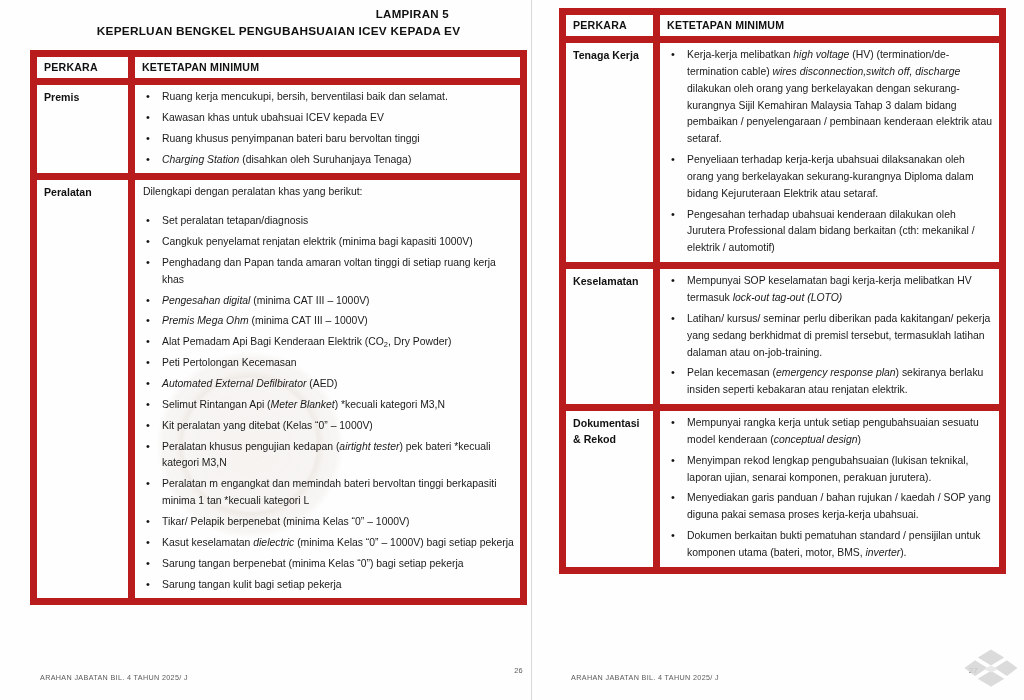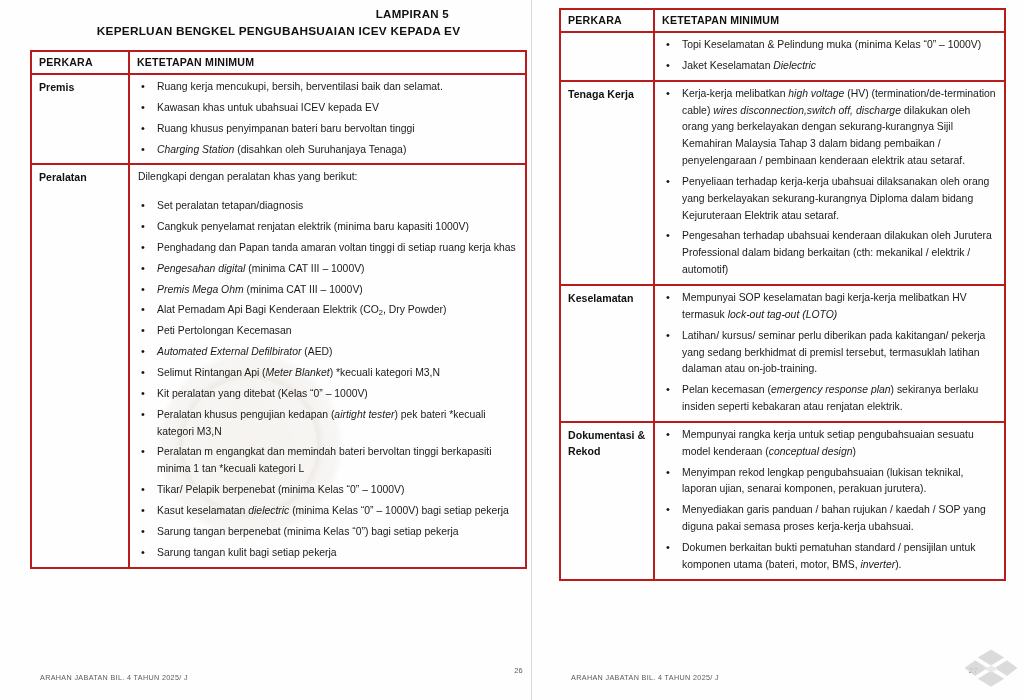--- a/index.html
+++ b/index.html
@@ -82,21 +82,21 @@
 
   table.req {
     position: relative;
     z-index: 2;
     border-collapse: collapse;
     width: 100%;
     table-layout: fixed;
     background: transparent;
   }
   table.req td, table.req th {
-    border: 2px solid #b91c1c;
+    border: 7px solid #b91c1c;
     vertical-align: top;
     padding: 4px 6px 5px 7px;
     background: transparent;
   }
   .col-perkara { width: 98px; }
   .page-right .col-perkara { width: 94px; }
 
   th.hdr {
     font-size: 10.6px;
     font-weight: bold;
@@ -219,21 +219,21 @@
             </ul>
           </td>
         </tr>
 
         <tr>
           <td class="perkara">Peralatan</td>
           <td class="ketetapan">
             <p class="lead-in">Dilengkapi dengan peralatan khas yang berikut:</p>
             <ul class="bullets">
               <li><span>Set peralatan tetapan/diagnosis</span></li>
-              <li><span>Cangkuk penyelamat renjatan elektrik (minima baru kapasiti 1000V)</span></li>
+              <li><span>Cangkuk penyelamat renjatan elektrik (minima bagi kapasiti 1000V)</span></li>
               <li><span>Penghadang dan Papan tanda amaran voltan tinggi di setiap ruang kerja khas</span></li>
               <li><i>Pengesahan digital</i> (minima CAT III – 1000V)</li>
               <li><i>Premis Mega Ohm</i> (minima CAT III – 1000V)</li>
               <li>Alat Pemadam Api Bagi Kenderaan Elektrik  (CO<sub>2</sub>, Dry Powder)</li>
               <li><span>Peti Pertolongan Kecemasan</span></li>
               <li><i>Automated External Defilbirator</i> (AED)</li>
               <li>Selimut Rintangan Api (<i>Meter Blanket</i>)  *kecuali kategori M3,N</li>
               <li><span>Kit peralatan yang ditebat (Kelas “0” – 1000V)</span></li>
               <li>Peralatan khusus pengujian kedapan (<i>airtight tester</i>) pek bateri *kecuali kategori M3,N</li>
               <li><span>Peralatan m engangkat dan memindah bateri bervoltan tinggi berkapasiti minima 1 tan *kecuali kategori L</span></li>
@@ -262,29 +262,20 @@
           <col>
         </colgroup>
       <thead>
         <tr>
           <th class="hdr">PERKARA</th>
           <th class="hdr">KETETAPAN MINIMUM</th>
         </tr>
       </thead>
       <tbody>
 
-        <tr>
-          <td class="perkara"></td>
-          <td class="ketetapan">
-            <ul class="bullets">
-              <li><span>Topi Keselamatan &amp; Pelindung muka (minima Kelas “0” – 1000V)</span></li>
-              <li>Jaket Keselamatan <i>Dielectric</i></li>
-            </ul>
-          </td>
-        </tr>
 
         <tr>
           <td class="perkara">Tenaga Kerja</td>
           <td class="ketetapan">
             <ul class="bullets">
               <li>Kerja-kerja melibatkan <i>high voltage</i> (HV) (termination/de-termination cable) <i>wires disconnection,switch off, discharge</i> dilakukan oleh orang yang berkelayakan dengan sekurang-kurangnya Sijil Kemahiran Malaysia Tahap 3 dalam bidang pembaikan / penyelengaraan / pembinaan kenderaan elektrik atau setaraf.</li>
               <li><span>Penyeliaan terhadap kerja-kerja ubahsuai dilaksanakan oleh orang yang berkelayakan sekurang-kurangnya Diploma dalam bidang Kejuruteraan Elektrik atau setaraf.</span></li>
               <li><span>Pengesahan terhadap ubahsuai kenderaan dilakukan oleh Jurutera Professional dalam bidang berkaitan (cth: mekanikal / elektrik / automotif)</span></li>
             </ul>
           </td>

